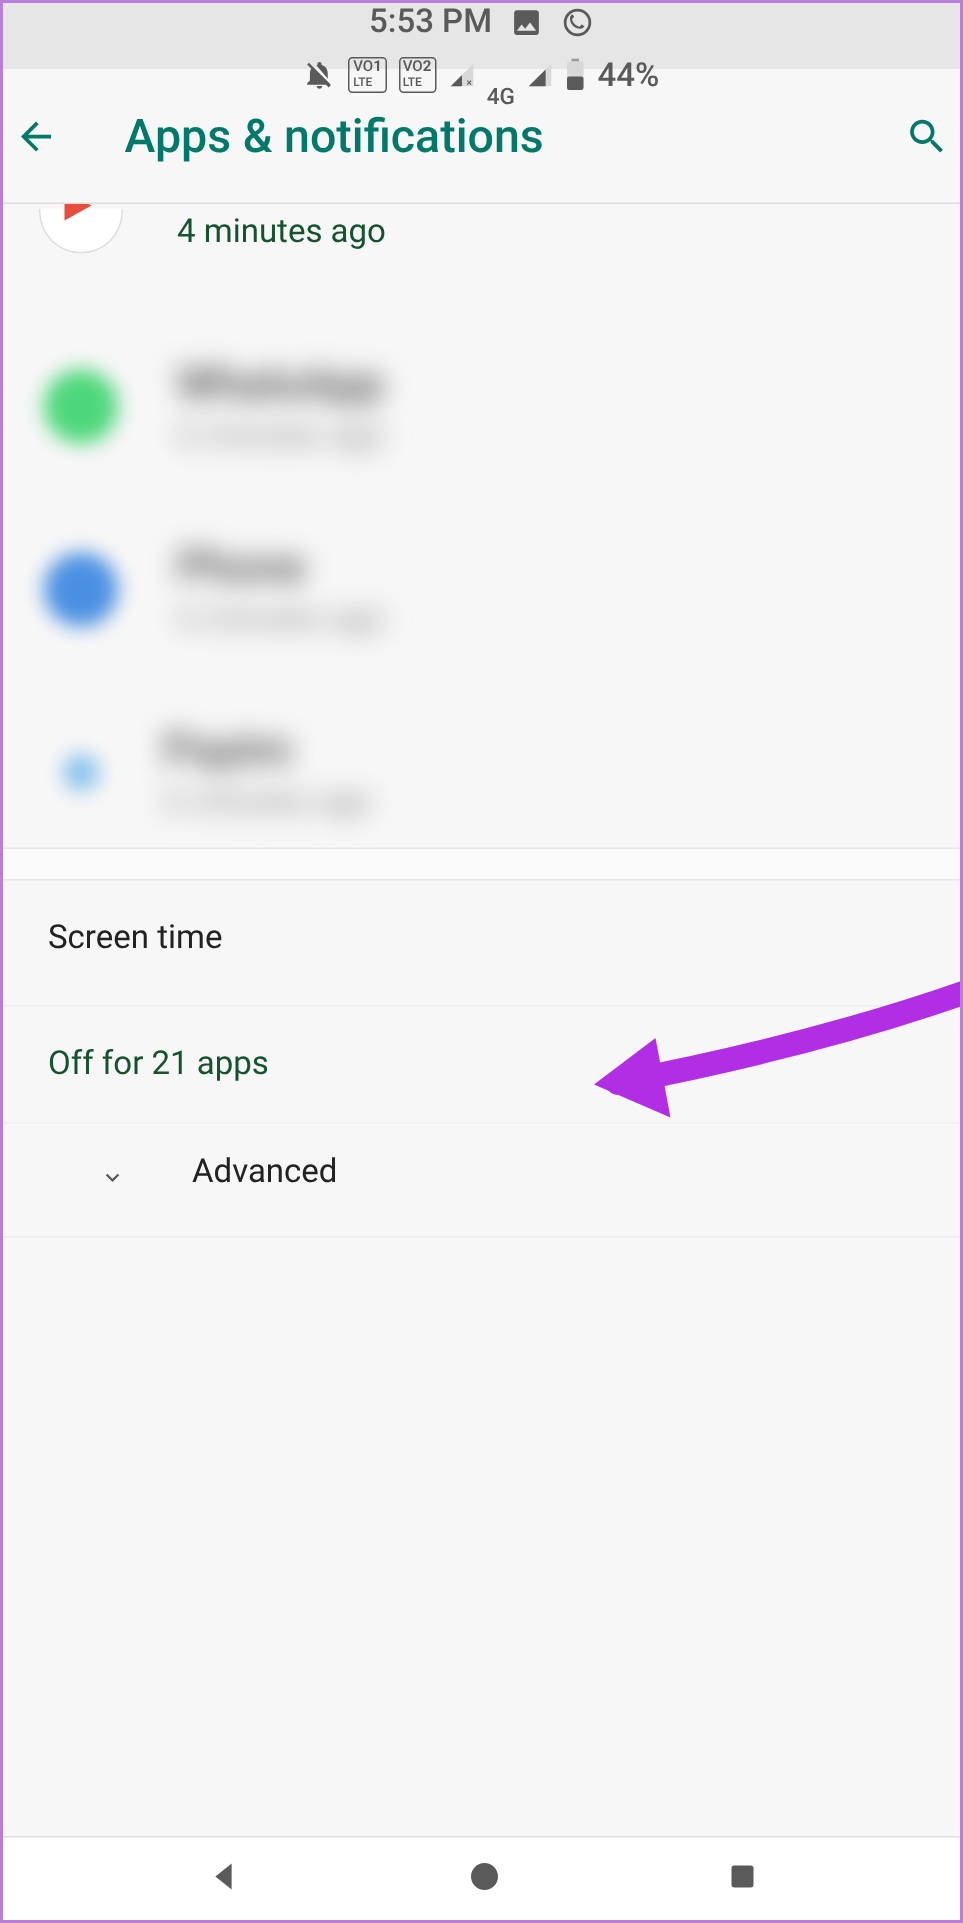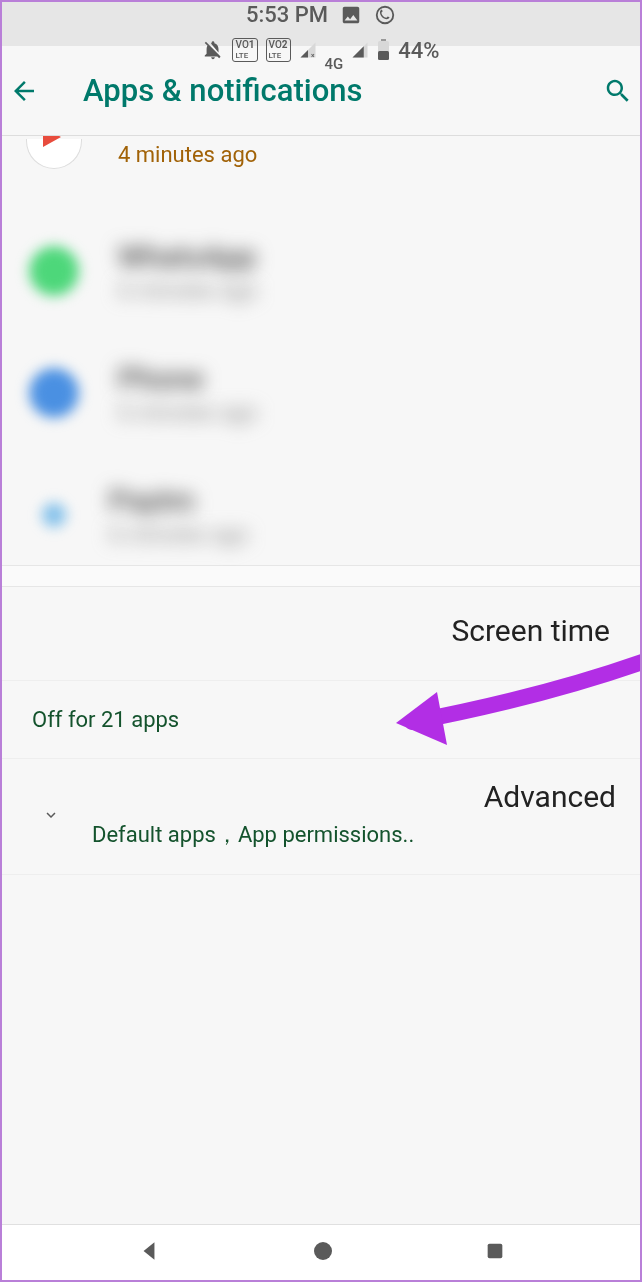--- a/index.html
+++ b/index.html
@@ -76,42 +76,43 @@
       border-left: 18px solid #e84c3d;
       border-top: 10px solid transparent;
       border-bottom: 10px solid transparent;
     }
     .app-icon.green { background: radial-gradient(circle, #4dd77a 0%, #4dd77a 50%, rgba(77,215,122,0) 75%); filter: blur(6px); }
     .app-icon.blue { background: radial-gradient(circle, #4a90e2 0%, #4a90e2 50%, rgba(74,144,226,0) 75%); filter: blur(6px); }
     .app-icon.small-blue { background: radial-gradient(circle, #6bb5e8 0%, rgba(107,181,232,0) 70%); filter: blur(5px); width: 38px; height: 38px; margin-left: 9px; }
     .app-labels { flex: 1; display: flex; flex-direction: column; gap: 4px; }
     .app-name { font-size: 26px; color: #333; }
     .app-name.blurred { filter: blur(9px); color: #444; font-size: 30px; font-weight: 500; }
-    .app-sub { font-size: 22px; color: #a16207; }
+    .app-sub { font-size: 22px; color: #14532d; }
     .app-sub.blurred { filter: blur(9px); color: #888; font-size: 22px; }
     .see-all-row {
       display: flex;
       align-items: center;
       padding: 28px 24px 28px 40px;
       gap: 52px;
       border-bottom: 1px solid #e7e7e7;
     }
     .see-all-text { font-size: 27px; color: #333; }
     .section-divider { height: 22px; background: #fafafa; border-top: 1px solid #e6e6e6; border-bottom: 1px solid #e6e6e6; }
     .section-item {
       padding: 26px 30px;
       border-bottom: 1px solid #eee;
     }
-    .section-title { font-size: 30px; color: #222; margin-bottom: 6px; text-align: right; }
+    .section-title { font-size: 22px; color: #222; margin-bottom: 6px; }
     .section-sub { font-size: 22px; color: #14532d;}
     .advanced-row {
       display: flex;
       align-items: center;
       padding: 20px 24px 24px 40px;
-      gap: 32px;
+      gap: 44px;
+      margin-left: 24px;
     }
     .advanced-labels { flex: 1; }
     .nav-bar {
       height: 56px;
       background: #fff;
       display: flex;
       align-items: center;
       justify-content: space-around;
       border-top: 1px solid #e0e0e0;
       padding: 0 60px;
@@ -229,21 +230,20 @@
     <div class="section-item">
       <div class="section-sub">Off for 21 apps</div>
     </div>
 
     <div class="advanced-row">
       <svg width="18" height="18" viewBox="0 0 24 24" fill="#5a5a5a">
           <path d="M7.4 8.6L12 13.2l4.6-4.6L18 10l-6 6-6-6z"></path>
         </svg>
       <div class="advanced-labels">
         <div class="section-title">Advanced</div>
-        <div class="section-sub">Default apps，App permissions..</div>
       </div>
     </div>
 
     <div style="border-top:1px solid #eee;"></div>
   </div>
 
   <div class="nav-bar">
     <div>
       <svg width="26" height="26" viewBox="0 0 24 24" fill="#5a5a5a">
           <path d="M17 4l-10 8 10 8z"></path>

